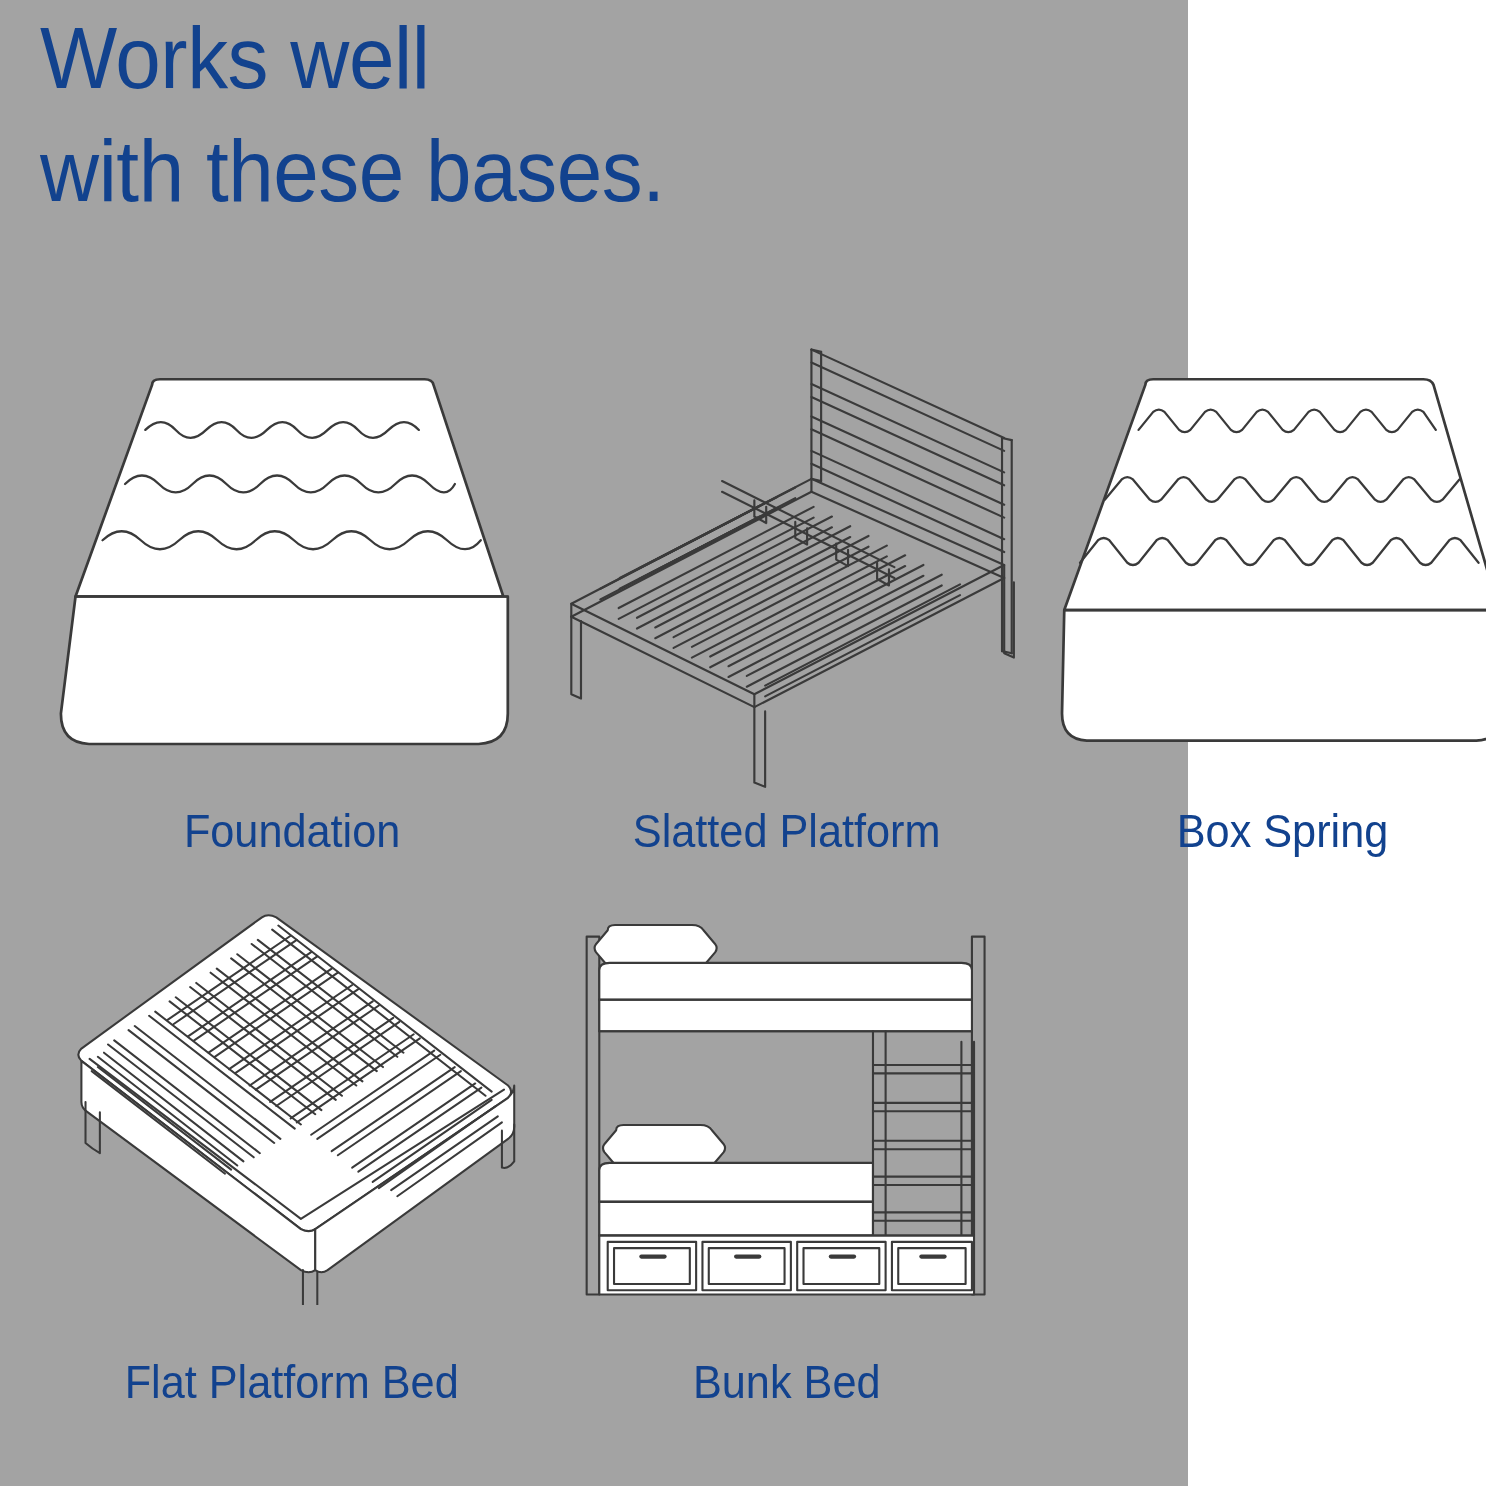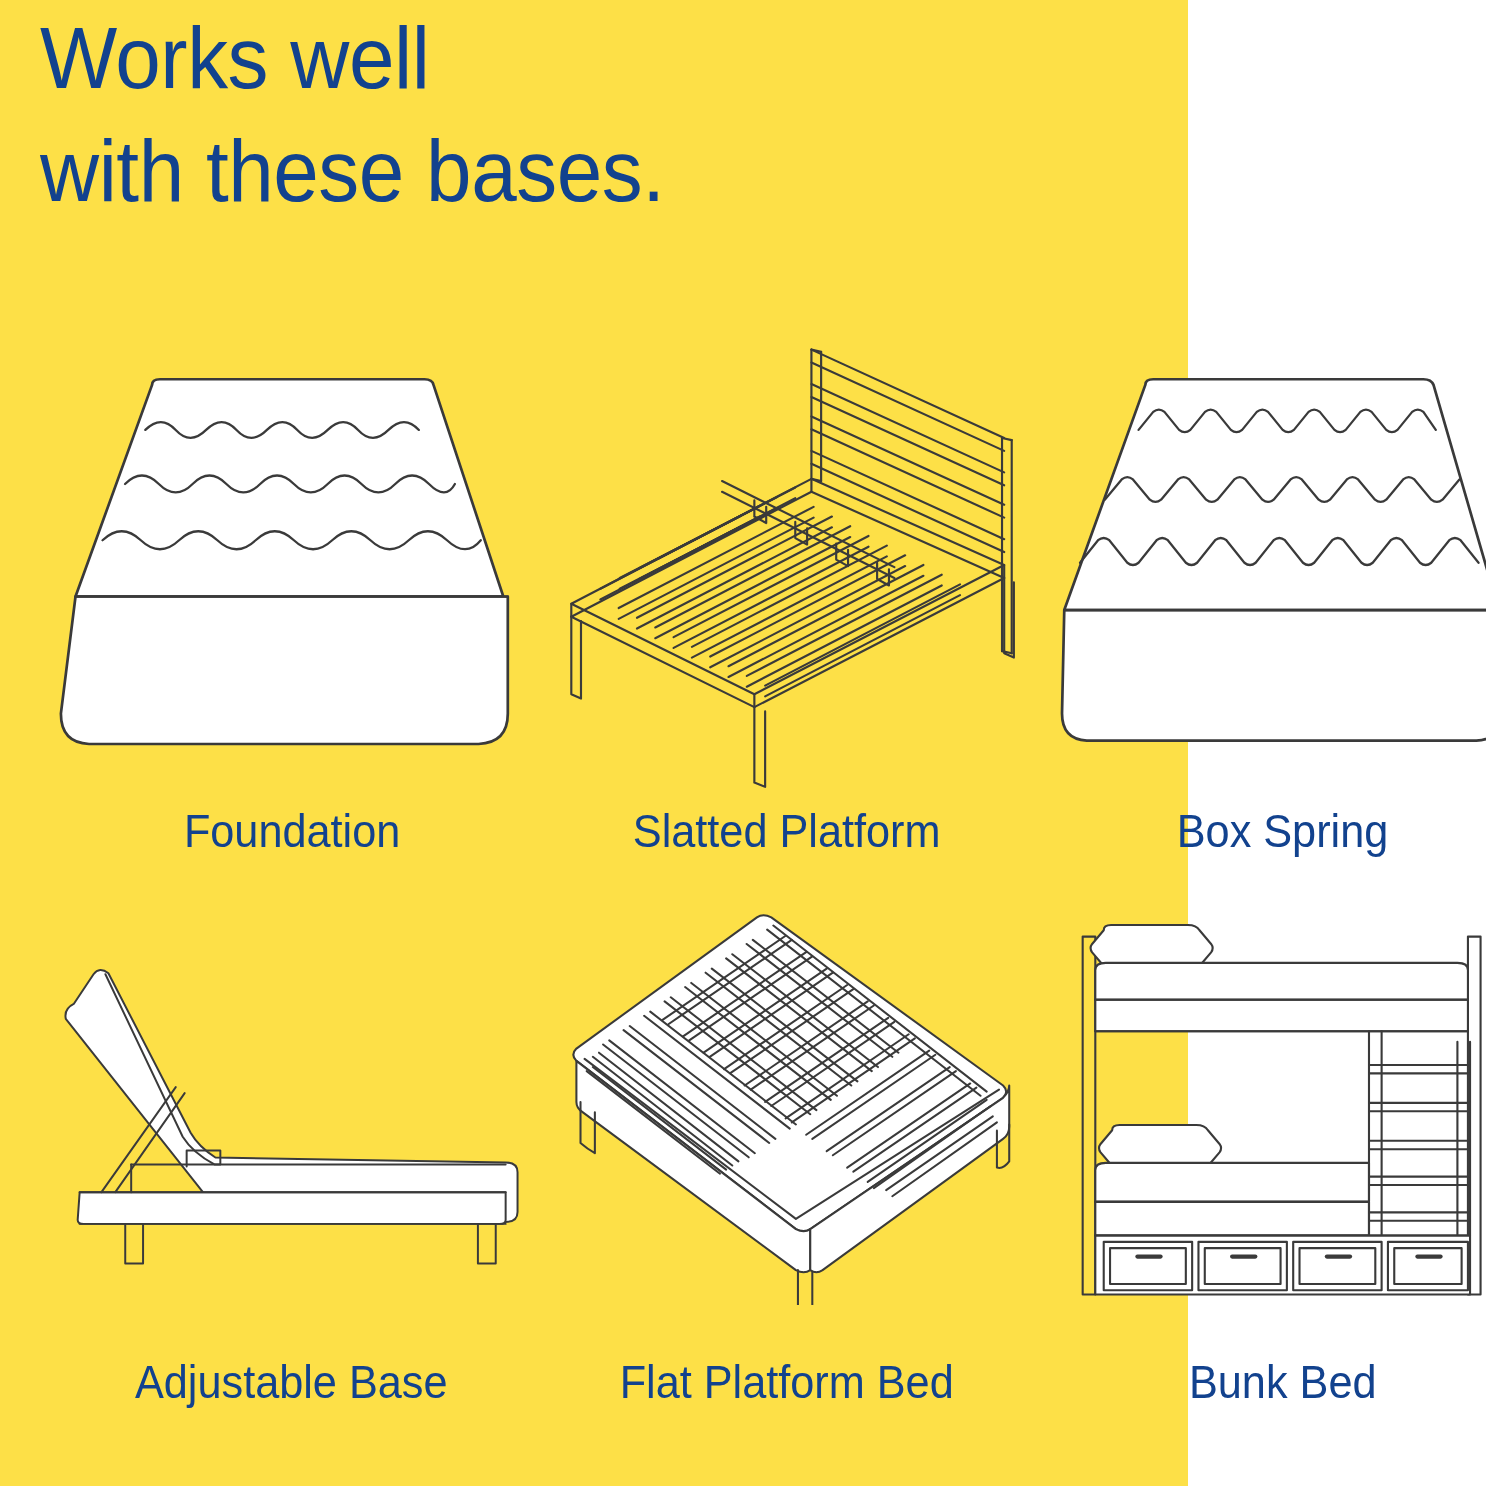--- a/index.html
+++ b/index.html
@@ -11,21 +11,21 @@
     width: 1486px;
     height: 1486px;
     font-family: "Liberation Sans", sans-serif;
     overflow: hidden;
     position: relative;
   }
   #page {
     position: relative;
     width: 1188px;
     height: 1486px;
-    background: #fde047;
+    background: #a3a3a3;
   }
   .headline {
     position: absolute;
     left: 40px;
     top: 2px;
     width: 1000px;
     color: #12428e;
     font-family: "Liberation Sans", sans-serif;
     font-size: 88px;
     line-height: 1.28;
@@ -185,46 +185,20 @@
           <path class="ln-thin" d="M92 70 L105 54 Q110 50 115 54 L128 70 Q133 74 138 70 L151 54 Q156 50 161 54 L174 70 Q179 74 184 70 L197 54 Q202 50 207 54 L220 70 Q225 74 230 70 L243 54 Q248 50 253 54 L266 70 Q271 74 276 70 L289 54 Q294 50 299 54 L312 70 Q317 74 322 70 L335 54 Q340 50 345 54 L356 70"></path>
 
           <path class="ln-thin" d="M62 132 L77 114 Q82 110 87 114 L102 132 Q107 136 112 132 L127 114 Q132 110 137 114 L152 132 Q157 136 162 132 L177 114 Q182 110 187 114 L202 132 Q207 136 212 132 L227 114 Q232 110 237 114 L252 132 Q257 136 262 132 L277 114 Q282 110 287 114 L302 132 Q307 136 312 132 L327 114 Q332 110 337 114 L352 132 Q357 136 362 132 L377 114"></path>
 
           <path class="ln-thin" d="M40 188 L56 168 Q61 164 66 168 L82 188 Q87 192 92 188 L108 168 Q113 164 118 168 L134 188 Q139 192 144 188 L160 168 Q165 164 170 168 L186 188 Q191 192 196 188 L212 168 Q217 164 222 168 L238 188 Q243 192 248 188 L264 168 Q269 164 274 168 L290 188 Q295 192 300 188 L316 168 Q321 164 326 168 L342 188 Q347 192 352 188 L368 168 Q373 164 378 168 L394 188"></path>
         </svg>
       </div>
       <div class="caption">Box Spring</div>
     </div>
 
-    <div class="cell row2">
-      <div class="art">
-        <svg viewBox="0 0 500 380" preserveAspectRatio="xMidYMid meet">
-          <g class="ln-thin">
-
-            <path class="fillw" d="M22 103 Q20 93 30 88 L50 58 Q56 50 65 57 L148 218 Q156 232 173 243 L466 248 Q478 248 478 258 L478 298 Q478 308 466 308 L203 308 Q185 305 170 290 Z"></path>
-
-            <path d="M62 58 L140 222 Q150 238 172 250 L466 250"></path>
-
-            <path class="fillw" d="M36 278 L466 278 L466 306 Q466 310 460 310 L40 310 Q34 310 34 306 Z"></path>
-            <path d="M36 278 L466 278"></path>
-            <path d="M36 310 L466 310"></path>
-
-            <path d="M58 278 L133 172"></path>
-            <path d="M72 278 L142 178"></path>
-
-            <path d="M88 250 L178 250 L178 236 L144 236 L144 252"></path>
-            <path d="M88 250 L88 278"></path>
-
-            <path d="M82 310 L82 350 M100 310 L100 350 M82 350 L100 350"></path>
-            <path d="M438 310 L438 350 M456 310 L456 350 M438 350 L456 350"></path>
-          </g>
-        </svg>
-      </div>
-      <div class="caption">Adjustable Base</div>
-    </div>
 
     <div class="cell row2">
       <div class="art">
         <svg viewBox="0 0 450 390" preserveAspectRatio="xMidYMid meet">
           <g class="ln-thin">
 
             <path class="fillw" d="M196 12 Q202 8 210 12 L436 176 Q442 182 436 188 L248 316 Q242 320 234 316 L20 152 Q14 146 20 140 Z"></path>
 
             <path class="fillw" d="M20 152 L20 192 Q20 198 26 202 L234 356 Q242 360 248 356 L248 316 Q242 320 234 316 L20 152 Z"></path>
 

